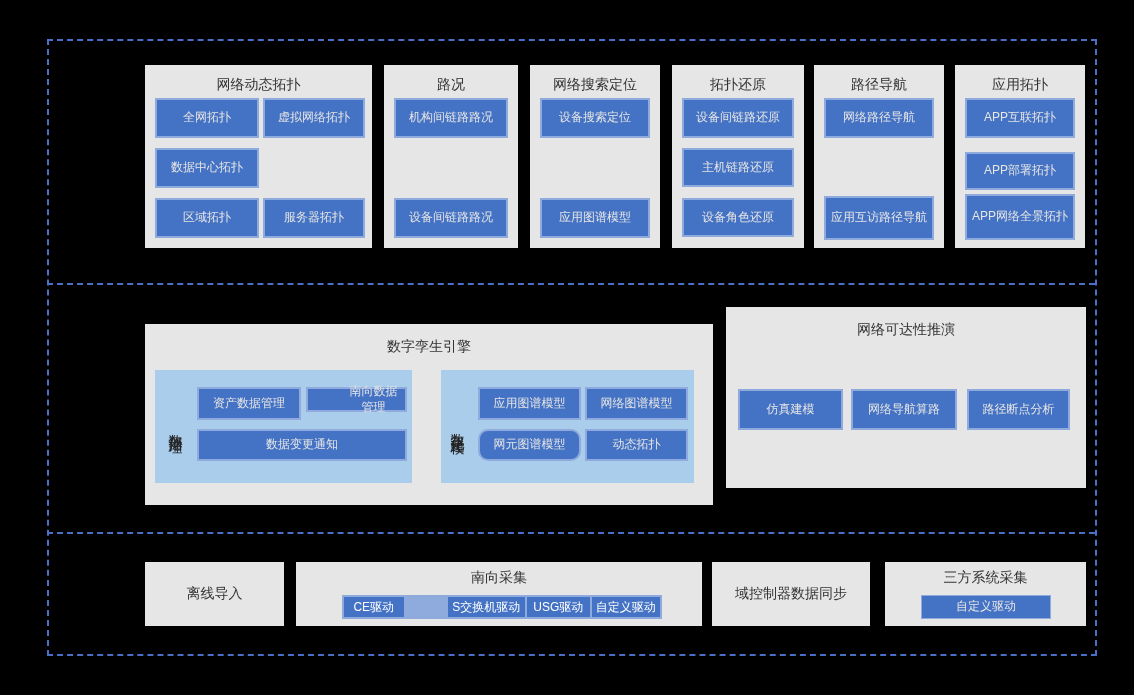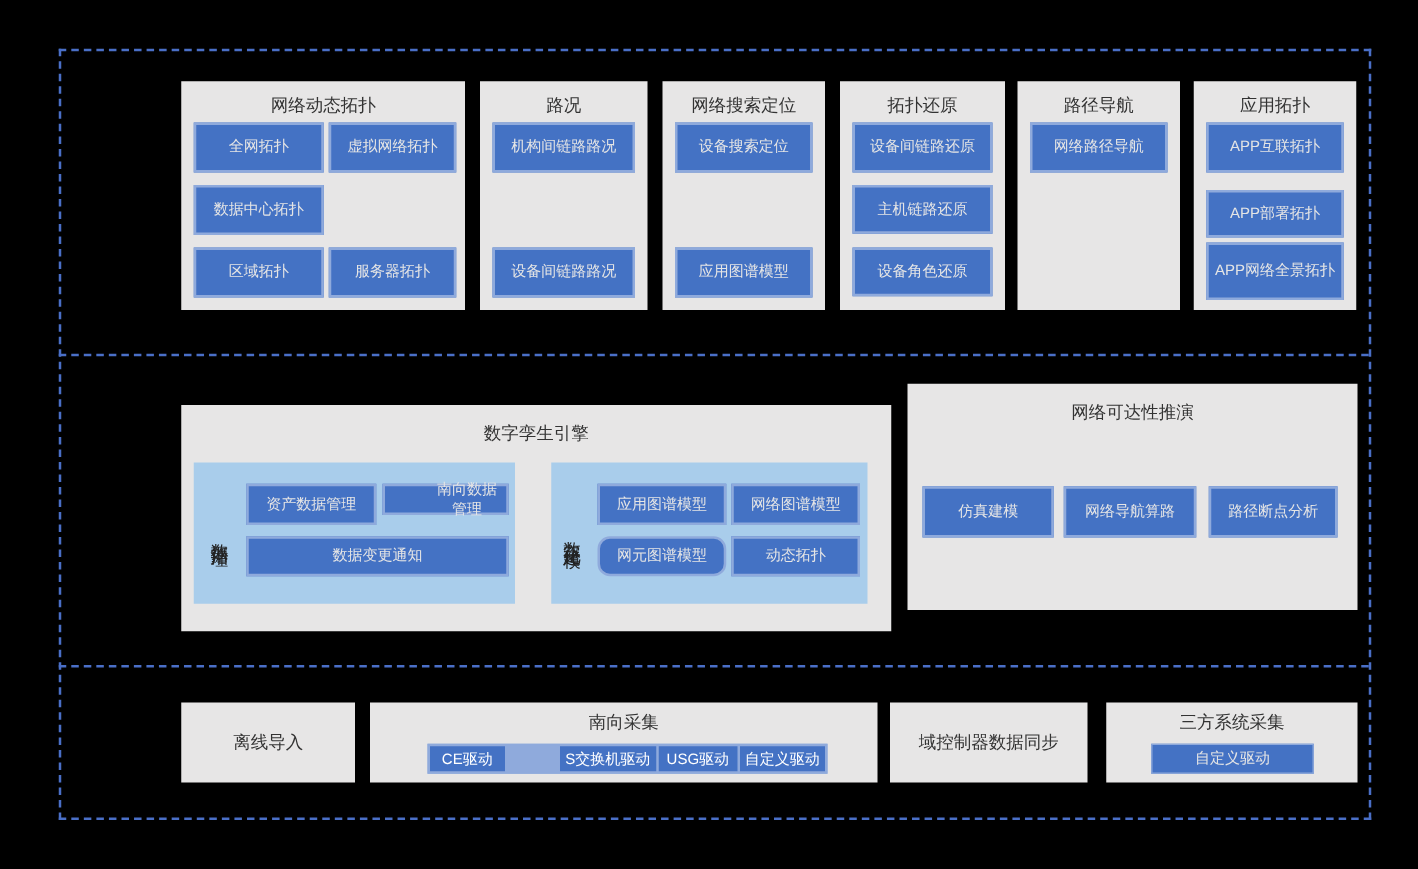--- a/index.html
+++ b/index.html
@@ -53,20 +53,21 @@
   <div class="panel" style="left:672px;top:65px;width:132px;height:183px;">
     <div class="ptitle">拓扑还原</div>
     <div class="btn" style="left:10px;top:33px;width:112px;height:40px;">设备间链路还原</div>
     <div class="btn" style="left:10px;top:83px;width:112px;height:39px;">主机链路还原</div>
     <div class="btn" style="left:10px;top:133px;width:112px;height:39px;">设备角色还原</div>
   </div>
 
   <div class="panel" style="left:814px;top:65px;width:130px;height:183px;">
     <div class="ptitle">路径导航</div>
     <div class="btn" style="left:10px;top:33px;width:110px;height:40px;">网络路径导航</div>
+    <div class="btn" style="left:10px;top:131px;width:110px;height:44px;">应用互访路径导航</div>
   </div>
 
   <div class="panel" style="left:955px;top:65px;width:130px;height:183px;">
     <div class="ptitle">应用拓扑</div>
     <div class="btn" style="left:10px;top:33px;width:110px;height:40px;">APP互联拓扑</div>
     <div class="btn" style="left:10px;top:87px;width:110px;height:38px;">APP部署拓扑</div>
     <div class="btn" style="left:10px;top:129px;width:110px;height:46px;">APP网络全景拓扑</div>
   </div>
 
   <div class="panel" style="left:145px;top:324px;width:568px;height:181px;">

